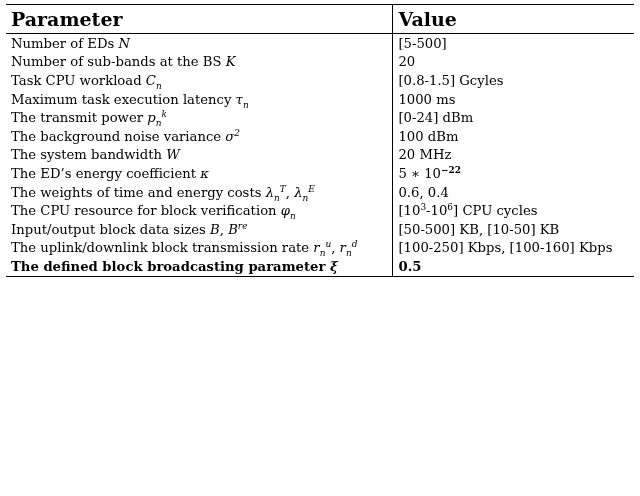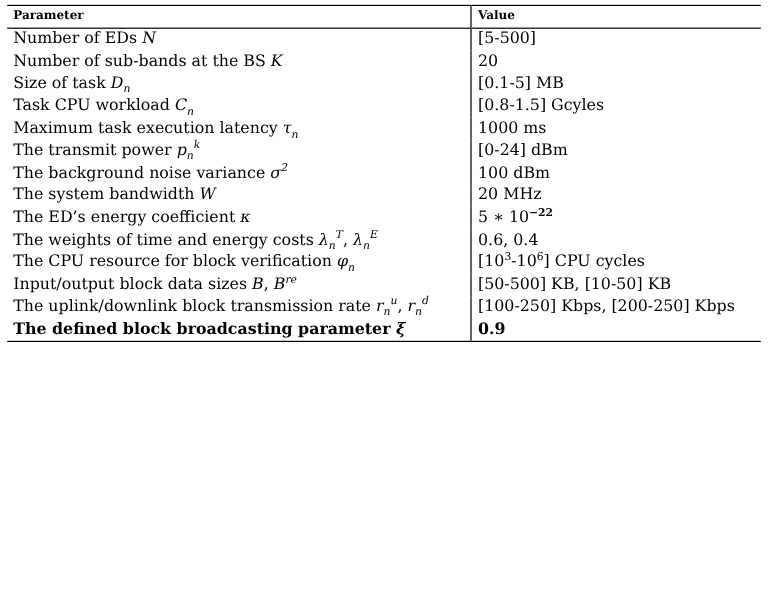--- a/index.html
+++ b/index.html
@@ -30,21 +30,21 @@
     vertical-align: top;
     text-align: left;
     padding: 1.5px 4px 1.5px 5px;
   }
   .col-param { width: 389px; }
   .col-value { width: 239px; }
 
   
   tr.head-row th {
     font-weight: bold;
-    font-size: 10px;
+    font-size: 19px;
     padding-top: 3px;
     padding-bottom: 3px;
   }
   .rule-top td, .rule-top th { border-top: 1.6px solid #000; }
   .rule-head th { border-bottom: 1.1px solid #000; }
   .rule-bottom td { border-bottom: 1.6px solid #000; font-weight: bold; }
 
   
   td.col-value, th.col-value {
     border-left: 1.1px solid #000;
@@ -80,24 +80,20 @@
     <tbody>
       <tr>
         <td class="col-param">Number of EDs <span class="mi">N</span></td>
         <td class="col-value">[5-500]</td>
       </tr>
       <tr>
         <td class="col-param">Number of sub-bands at the BS <span class="mi">K</span></td>
         <td class="col-value">20</td>
       </tr>
       <tr>
-        <td class="col-param">Size of task <span class="mi">D<span class="sub">n</span></span></td>
-        <td class="col-value">[0.1-5] MB</td>
-      </tr>
-      <tr>
         <td class="col-param">Task CPU workload <span class="mi">C<span class="sub">n</span></span></td>
         <td class="col-value">[0.8-1.5] Gcyles</td>
       </tr>
       <tr>
         <td class="col-param">Maximum task execution latency <span class="mi">τ<span class="sub">n</span></span></td>
         <td class="col-value">1000 ms</td>
       </tr>
       <tr>
         <td class="col-param">The transmit power <span class="mi">p<span class="sub">n</span><span class="sup">k</span></span></td>
         <td class="col-value">[0-24] dBm</td>
@@ -121,21 +117,21 @@
       <tr>
         <td class="col-param">The CPU resource for block verification <span class="mi">φ<span class="sub">n</span></span></td>
         <td class="col-value">[10<span class="sup">3</span>-10<span class="sup">6</span>] CPU cycles</td>
       </tr>
       <tr>
         <td class="col-param">Input/output block data sizes <span class="mi">B</span>, <span class="mi">B<span class="sup">re</span></span></td>
         <td class="col-value">[50-500] KB, [10-50] KB</td>
       </tr>
       <tr>
         <td class="col-param">The uplink/downlink block transmission rate <span class="mi">r<span class="sub">n</span><span class="sup">u</span></span>, <span class="mi">r<span class="sub">n</span><span class="sup">d</span></span></td>
-        <td class="col-value">[100-250] Kbps, [200-250] Kbps</td>
+        <td class="col-value">[100-250] Kbps, [100-160] Kbps</td>
       </tr>
       <tr class="rule-bottom">
         <td class="col-param">The defined block broadcasting parameter <span class="mi">ξ</span></td>
-        <td class="col-value">0.9</td>
+        <td class="col-value">0.5</td>
       </tr>
     </tbody>
   </table>
 </div>
 
 </body></html>

